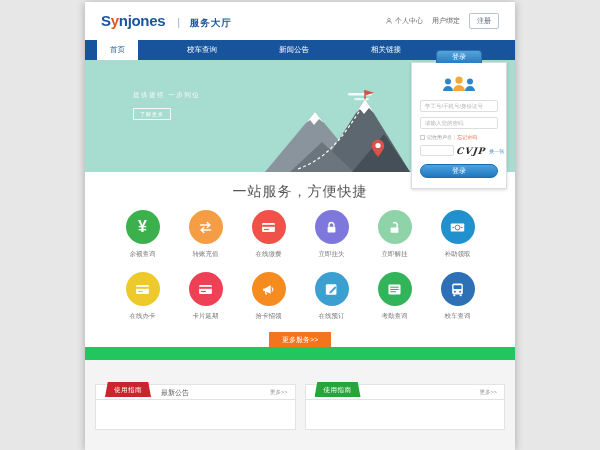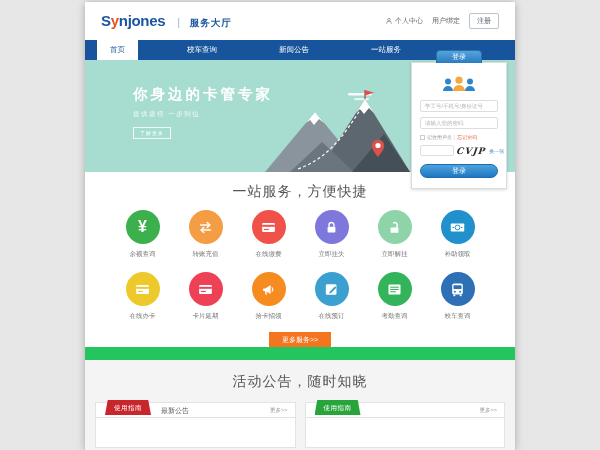--- a/index.html
+++ b/index.html
@@ -108,26 +108,25 @@
         <span>用户绑定</span>
       </span>
       <button class="reg-btn">注册</button>
     </div>
   </div>
 
   <div class="nav">
       <div class="nav-item active">首页</div>
       <div class="nav-item">校车查询</div>
       <div class="nav-item">新闻公告</div>
-      <div class="nav-item">一站服务</div>
+      <div class="nav-item">相关链接</div>
     </div>
 
   <div class="banner">
     <div class="banner-text">
-      <div class="banner-title">你身边的卡管专家</div>
       <div class="banner-sub">提供捷径 一步到位</div>
       <span class="banner-cta">了解更多</span>
     </div>
 
     <svg class="mountains" viewBox="0 0 150 85">
       <rect x="88" y="6" width="24" height="2.4" rx="1.2" fill="#fff" opacity=".9"></rect>
       <rect x="94" y="11" width="15" height="2.2" rx="1.1" fill="#fff" opacity=".7"></rect>
       <polygon points="5,85 55,25 105,85" fill="#8a949c"></polygon>
       <polygon points="46,36 55,25 64,36 59,32 54,38 50,33" fill="#fff"></polygon>
       <polygon points="58,85 105,12 150,85" fill="#5d676f"></polygon>
@@ -290,21 +289,20 @@
               <rect x="15" y="19.2" width="3" height="2.2" rx="1" fill="#fff"></rect>
             </svg>
           </div>
           <div class="svc-label">校车查询</div>
         </div>
       </div>
     <button class="more-btn">更多服务&gt;&gt;</button>
   </div>
 
   <div class="announce">
-    <div class="sec-title">活动公告，随时知晓</div>
     <div class="panels">
       <div class="panel">
         <div class="tab-row">
           <span class="ribbon red">使用指南</span>
           <span class="tab2">最新公告</span>
           <span class="more-link">更多&gt;&gt;</span>
         </div>
       </div>
       <div class="panel">
         <div class="tab-row">

